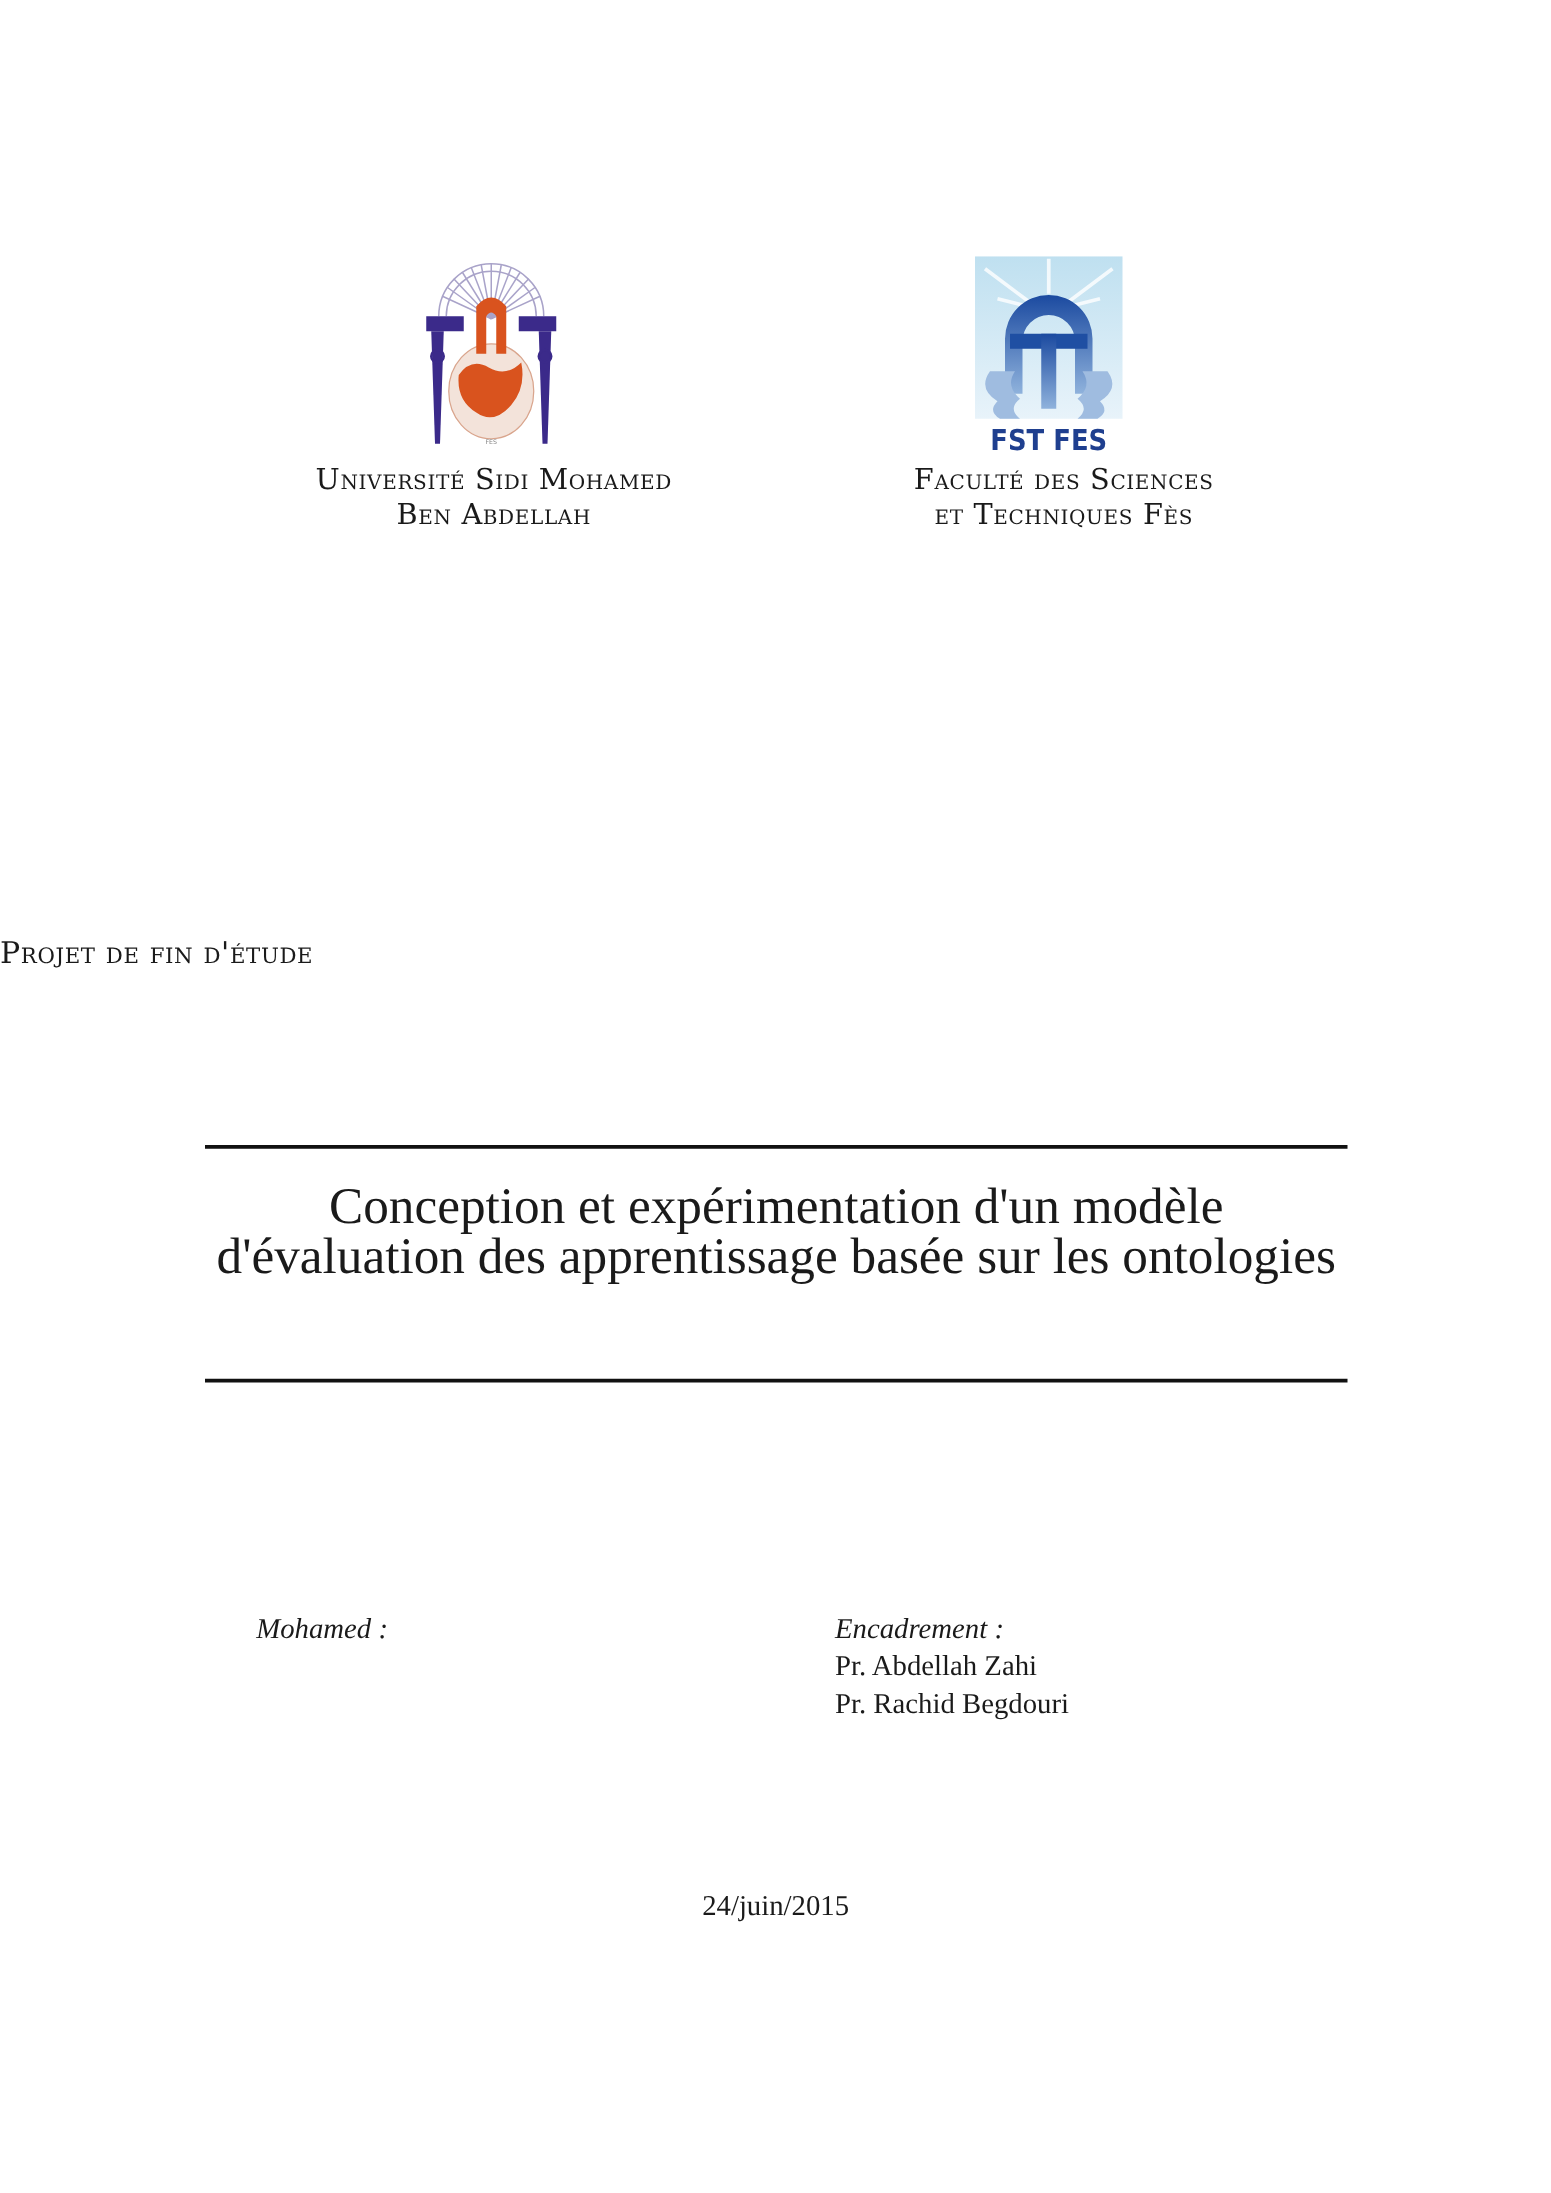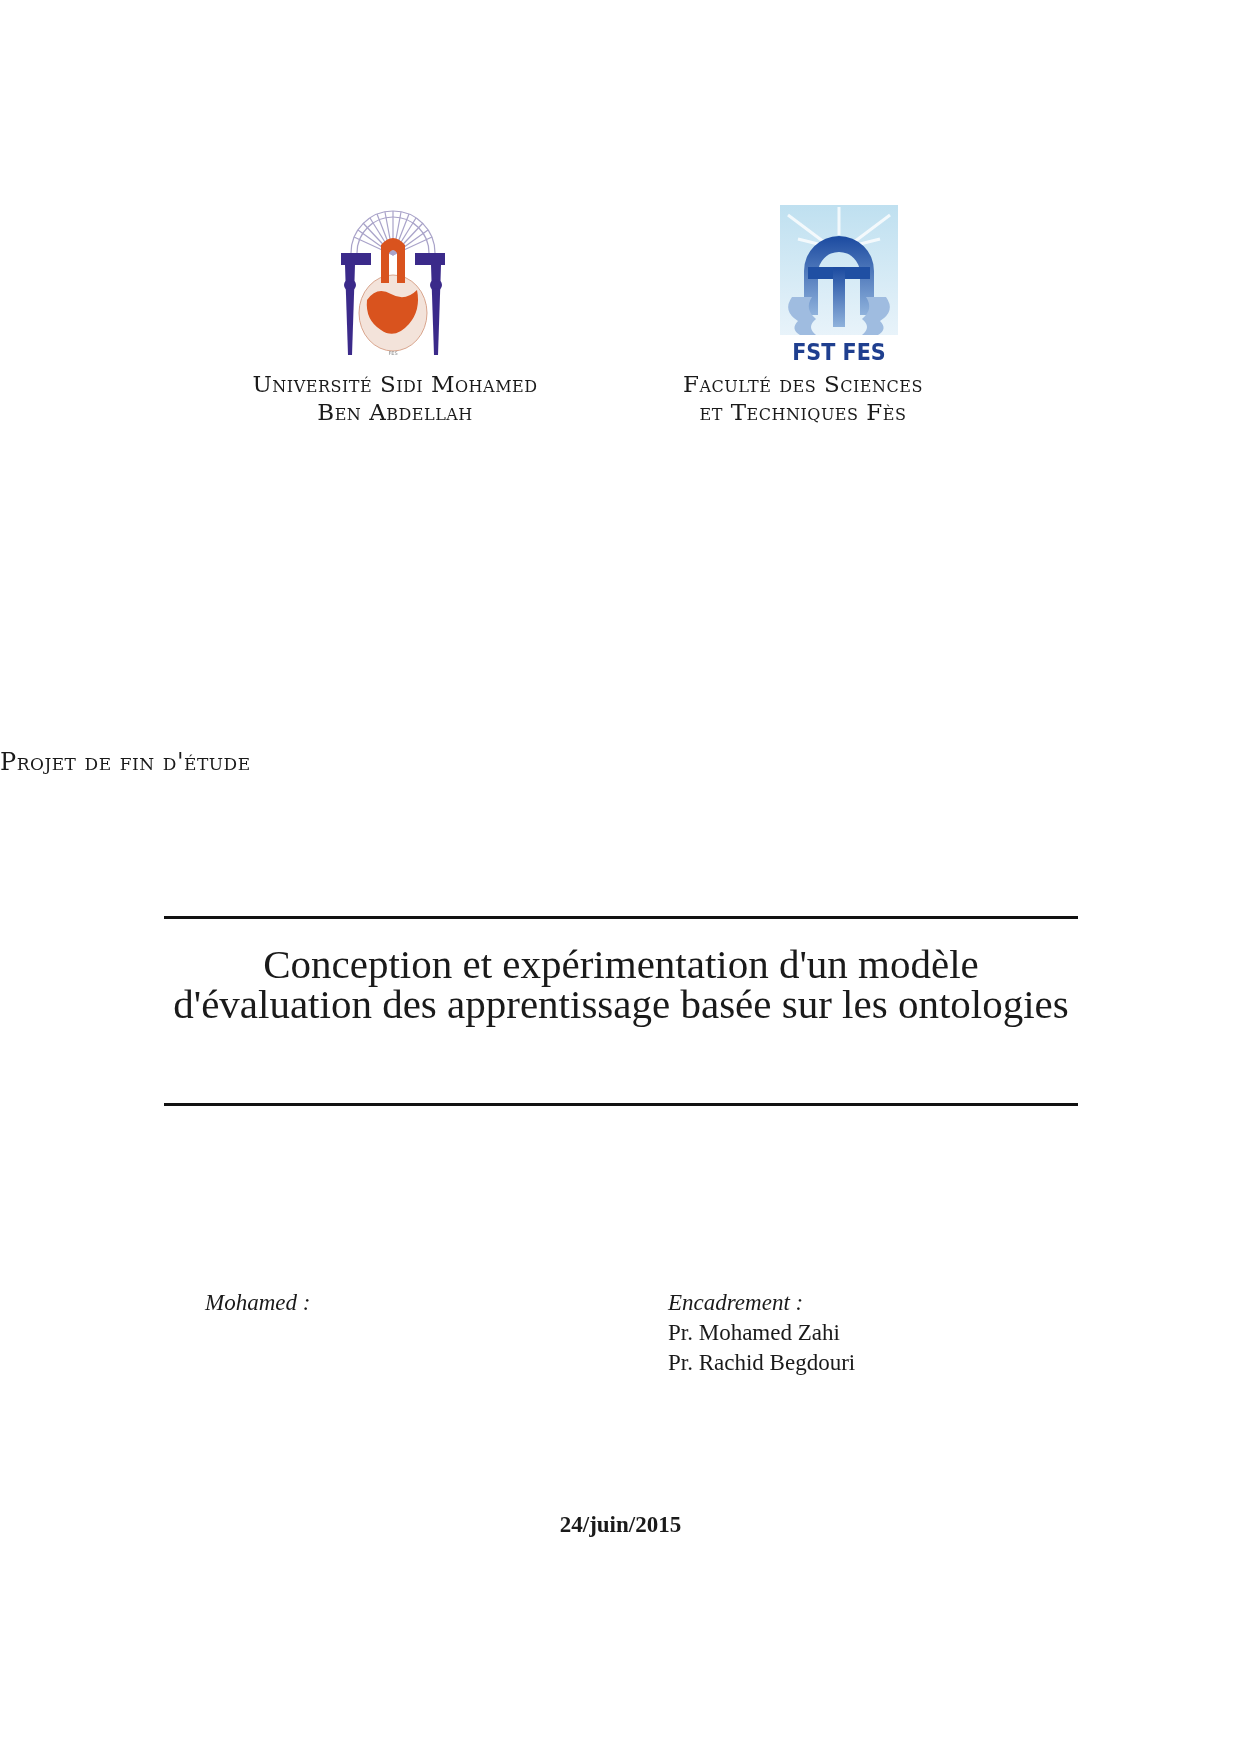--- a/index.html
+++ b/index.html
@@ -8,21 +8,21 @@
   .abs { position:absolute; }
   .sc { font-variant: small-caps; letter-spacing:0.5px; }
   .logo-cap { text-align:center; font-size:23px; line-height:28px; }
   .rule { position:absolute; left:164px; width:914px; height:3px; background:#111; }
   .title { position:absolute; left:164px; width:914px; top:944px; text-align:center;
            font-size:41px; line-height:40px; font-family:"Liberation Serif","DejaVu Serif",serif; }
   .subtitle { position:absolute; left:0; width:1241px; top:748px; text-align:left; font-size:24px; }
   .label-it { font-style:italic; }
   .person { font-size:23px; line-height:30px; font-family:"Liberation Serif","DejaVu Serif",serif; }
   .date { position:absolute; left:0; width:1241px; top:1512px; text-align:center; font-size:23px;
-          font-family:"Liberation Serif","DejaVu Serif",serif;font-weight:bold; }
+          font-family:"Liberation Serif","DejaVu Serif",serif; }
 </style>
 </head>
 <body>
 
 <div class="abs" style="left:337px; top:205px; width:112px; height:155px;">
   <svg width="112" height="155" viewBox="0 0 112 155">
     <g stroke="#a9a3c9" stroke-width="1.2" fill="none">
       <path d="M14 48 A42 42 0 0 1 98 48"></path>
       <path d="M20 48 A36 36 0 0 1 92 48"></path>
       <g>
@@ -79,34 +79,34 @@
       <line x1="102" y1="34" x2="78" y2="40"></line>
     </g>
     <path d="M26 110 V66 A35 35 0 0 1 96 66 V110 H82 V68 A21 21 0 0 0 40 68 V110 Z" fill="url(#blue)"></path>
     <rect x="30" y="62" width="62" height="12" fill="#1f4fa3"></rect>
     <rect x="55" y="62" width="12" height="60" fill="url(#blue)"></rect>
     <path d="M14 92 q-10 14 6 24 q-8 8 2 14 h16 q-10 -8 0 -16 q-12 -10 -4 -22z" fill="#9fbce0"></path>
     <path d="M108 92 q10 14 -6 24 q8 8 -2 14 h-16 q10 -8 0 -16 q12 -10 4 -22z" fill="#9fbce0"></path>
     <text x="61" y="155" font-size="23" font-weight="bold" text-anchor="middle" fill="#1f3f8f" font-family="DejaVu Sans Condensed, DejaVu Sans, sans-serif">FST FES</text>
   </svg>
 </div>
-<div class="abs logo-cap sc" style="left:653px; top:370px; width:300px;">
+<div class="abs logo-cap sc" style="left:701px; top:370px; width:300px;">
   <div>Faculté des Sciences</div>
   <div>et Techniques Fès</div>
 </div>
 
 <div class="subtitle sc">Projet de fin d'étude</div>
 
 <div class="rule" style="top:916px;"></div>
 <div class="title">Conception et expérimentation d'un modèle d'évaluation des apprentissage basée sur les ontologies</div>
 <div class="rule" style="top:1103px;"></div>
 
 <div class="abs person" style="left:205px; top:1288px; width:400px;">
   <div class="label-it">Mohamed :</div>
 </div>
 
 <div class="abs person" style="left:668px; top:1288px; width:420px;">
   <div class="label-it">Encadrement :</div>
-  <div>Pr. Mohamed Zahi</div>
+  <div>Pr. Abdellah Zahi</div>
   <div>Pr. Rachid Begdouri</div>
 </div>
 
 <div class="date">24/juin/2015</div>
 
 </body></html>

